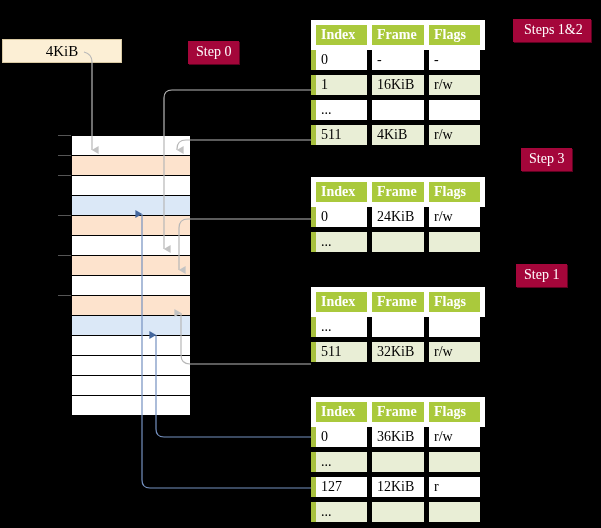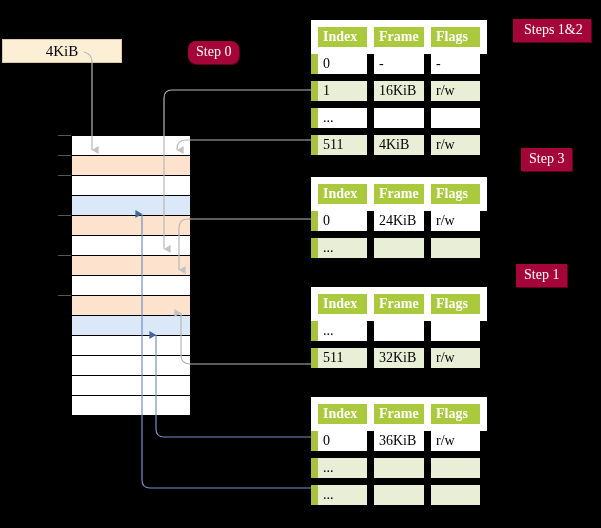--- a/index.html
+++ b/index.html
@@ -64,21 +64,21 @@
   
   .pt {
     position: absolute;
     border-collapse: collapse;
     background: #ffffff;
     border: 1px solid #a8c13e;
     font-size: 14px;
   }
   .pt td, .pt th {
     box-sizing: border-box;
-    border: 7px solid #000000;
+    border: 5px solid #000000;
     padding: 2px 5px;
     height: 14px;
     text-align: left;
     color: #000000;
     font-weight: normal;
     vertical-align: middle;
     white-space: nowrap;
   }
   .pt th {
     background: #aac93c;
@@ -108,21 +108,21 @@
 </style>
 </head>
 <body>
 
 <div id="stage">
 
   <div class="req-box" id="req-box" style="left:2px; top:39px; width:118px; height:22px;">
     <span>4KiB</span>
   </div>
 
-  <div class="step-badge" style="left:188px; top:41px;border-radius:8px;">
+  <div class="step-badge" style="left:188px; top:41px;">
     <span>Step 0</span>
   </div>
   <div class="step-badge" style="left:513px; top:19px;padding-left:11px;">
     <span>Steps 1&amp;2</span>
   </div>
   <div class="step-badge" style="left:521px; top:148px;">
     <span>Step 3</span>
   </div>
   <div class="step-badge" style="left:516px; top:264px;">
     <span>Step 1</span>
@@ -237,20 +237,25 @@
         <tr class="plain">
           <td class="c0">0</td>
           <td class="c1">36KiB</td>
           <td class="c2">r/w</td>
         </tr>
         <tr class="alt">
           <td class="c0">...</td>
           <td class="c1"></td>
           <td class="c2"></td>
         </tr>
+        <tr class="plain">
+          <td class="c0">127</td>
+          <td class="c1">12KiB</td>
+          <td class="c2">r</td>
+        </tr>
         <tr class="alt">
           <td class="c0">...</td>
           <td class="c1"></td>
           <td class="c2"></td>
         </tr>
       </tbody>
     </table>
 
   <svg id="wires" viewBox="0 0 601 528" xmlns="http://www.w3.org/2000/svg">
     <defs>

